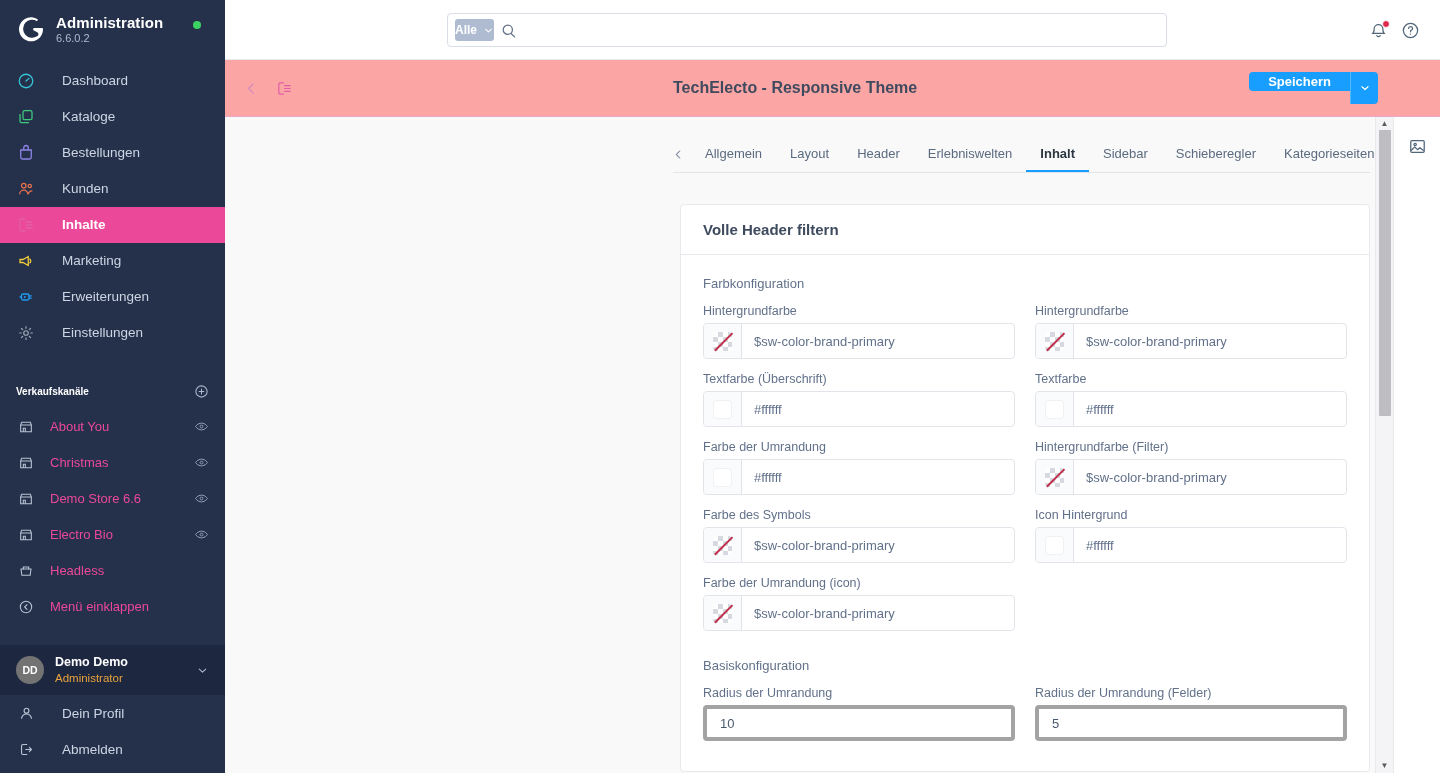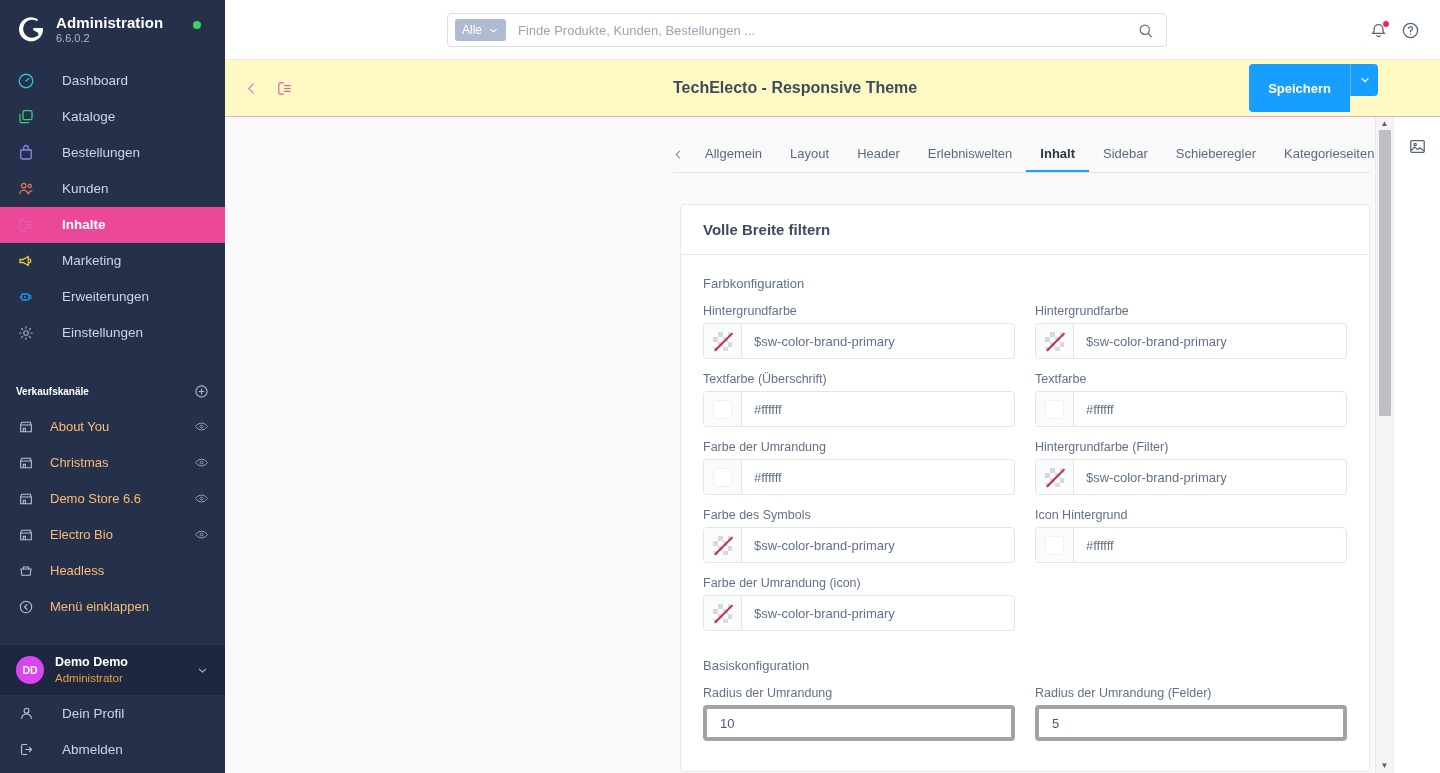--- a/index.html
+++ b/index.html
@@ -49,34 +49,34 @@
   .sb-sec {
     display: flex; align-items: center; justify-content: space-between;
     padding: 0 16px; height: 34px; margin-top: 24px;
     color: #fff; font-size: 10px; font-weight: bold;
   }
   .sb-plus { color: #aeb9cd; cursor: pointer; display:flex; }
 
   .sb-ch {
     display: flex; align-items: center; justify-content: space-between;
     height: 36px; padding: 0 16px;
-    color: #fdba74; font-size: 13px; cursor: pointer;
+    color: #ec4899; font-size: 13px; cursor: pointer;
   }
   .sb-ch-l { display: flex; align-items: center; }
   .sb-eye { color: #8f9cb4; display: flex; }
 
   .sb-user {
     margin-top: auto;
     display: flex; align-items: center;
     padding: 10px 16px; background: #1d2740;
     cursor: pointer;
   }
   .sb-av {
     width: 28px; height: 28px; border-radius: 50%;
-    background: #d946ef; color: #fff;
+    background: #737373; color: #fff;
     font-size: 10.5px; font-weight: bold;
     display: flex; align-items: center; justify-content: center;
     margin-right: 11px; flex: 0 0 28px;
   }
   .sb-user-txt { display: flex; flex-direction: column; line-height: 1.25; flex: 1; }
   .sb-uname { color: #fff; font-size: 12.5px; font-weight: bold; }
   .sb-urole { color: #e8a33d; font-size: 11.5px; }
   .sb-caret { color: #aeb9cd; display: flex; }
   .sb-foot { padding-bottom: 6px; }
 
@@ -92,22 +92,22 @@
   .search-wrap {
     position: absolute; left: 222px; top: 13px;
     width: 720px; height: 34px;
     border: 1px solid #d8dde6; border-radius: 4px;
     background: #fff; display: flex; align-items: center;
     padding: 0 6px 0 7px;
   }
   .search-scope {
     display: flex; align-items: center; gap: 6px;
     background: #aebbd1; color: #fff;
-    height: 22px; padding: 0 7px; border-radius: 3px;
-    font-size: 12px; font-weight: normal; cursor: pointer;
+    height: 22px; padding: 0 0; border-radius: 3px;
+    font-size: 12px; font-weight: bold; cursor: pointer;
   }
   .search-input {
     flex: 1; border: 0; outline: 0; background: transparent;
     font-family: "Liberation Sans", sans-serif;
     font-size: 13px; color: #52667a; padding-left: 12px;
   }
   .search-input::placeholder { color: #9aa5b4; }
   .search-btn { color: #62718a; display: flex; padding: 0 6px; cursor: pointer; }
 
   .top-actions {
@@ -116,37 +116,37 @@
   }
   .top-ic { color: #52667a; cursor: pointer; display: flex; position: relative; }
   .badge {
     position: absolute; top: -1px; right: -2px;
     width: 8px; height: 8px; border-radius: 50%;
     background: #de294c; border: 1px solid #fff;
   }
 
   
   .pagehead {
-    height: 57px; flex: 0 0 57px; background: #fef9c3;
+    height: 57px; flex: 0 0 57px; background: #fca5a5;
     display: flex; align-items: center;
     border-bottom: 1px solid #e7a9ca;
     padding: 0 20px 0 14px; position: relative;
   }
   .ph-back { color: #d48dbb; display:flex; cursor: pointer; padding: 4px; }
   .ph-ico { color: #e05fa6; display:flex; cursor: pointer; padding: 4px; margin-left: 8px; }
   .ph-title {
     position: absolute; left: 448px;
     font-size: 16px; color: #3e4b5e; font-weight: bold;
   }
   .ph-save { position: absolute; right: 62px; display: flex; }
   .btn-save {
     background: #189eff; color: #fff; border: 0;
     font-family: "Liberation Sans", sans-serif;
     font-size: 13px; font-weight: bold;
-    height: 48px; padding: 0 19px;
+    height: 19px; padding: 0 19px;
     border-radius: 4px 0 0 4px; cursor: pointer;
   }
   .btn-save-c {
     background: #189eff; color: #fff; border: 0;
     border-left: 1px solid #56b9ff;
     width: 28px; height: 32px; border-radius: 0 4px 4px 0;
     display: flex; align-items: center; justify-content: center; cursor: pointer;
   }
 
   
@@ -493,21 +493,20 @@
   <div class="right">
 
     <div class="topbar">
       <div class="search-wrap">
         <span class="search-scope">
           <span>Alle</span>
           <svg width="11" height="11" viewBox="0 0 24 24" fill="none" stroke="currentColor" stroke-width="2.4">
               <path d="M6 9.5 12 15l6-5.5" stroke-linecap="round" stroke-linejoin="round"></path>
             </svg>
         </span>
-        <input class="search-input" type="text" value="" placeholder="Finde Produkte, Kunden, Bestellungen ..." style="">
         <span class="search-btn">
           <svg width="17" height="17" viewBox="0 0 24 24" fill="none" stroke="currentColor" stroke-width="1.8">
               <circle cx="11" cy="11" r="6.5"></circle>
               <path d="M16 16.5 20.5 21" stroke-linecap="round"></path>
             </svg>
         </span>
       </div>
       <div class="top-actions">
         <span class="top-ic">
           <svg width="19" height="19" viewBox="0 0 24 24" fill="none" stroke="currentColor" stroke-width="1.6">
@@ -568,21 +567,21 @@
             <span class="tab">Sidebar</span>
             <span class="tab">Schieberegler</span>
             <span class="tab">Kategorieseiten</span>
 
           </div>
 
         </div>
         <div class="tabline"></div>
 
         <section class="card">
-          <div class="card-head">Volle Breite filtern</div>
+          <div class="card-head">Volle Header filtern</div>
           <div class="card-body">
 
             <div class="grouplabel">Farbkonfiguration</div>
 
             <div class="grid">
 
               <div class="field">
                 <label class="flabel">Hintergrundfarbe</label>
                 <div class="colorfield">
                   <span class="swatchbox">

